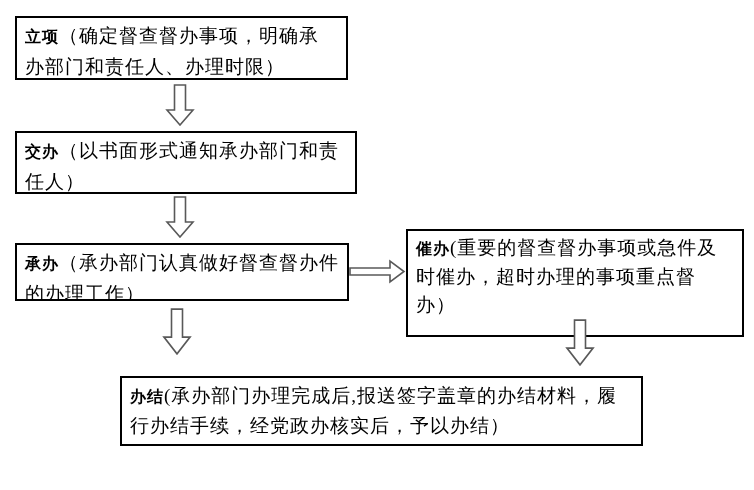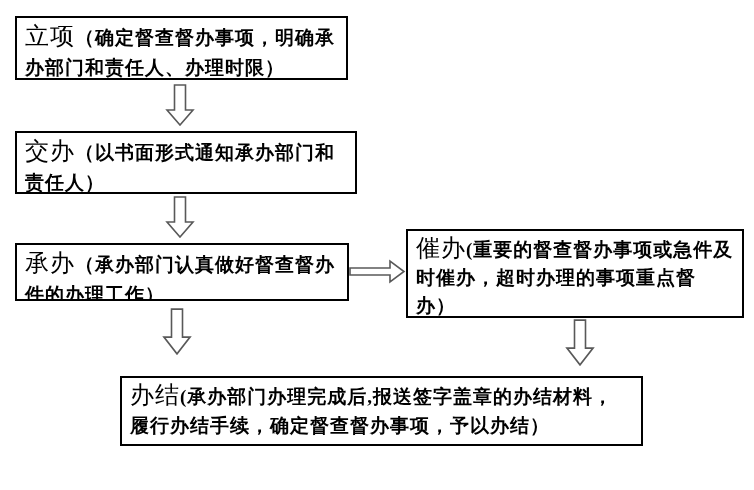--- a/index.html
+++ b/index.html
@@ -22,42 +22,42 @@
     border: 2px solid var(--box-border, #000000);
     background: var(--box-bg, #ffffff);
     padding: 3px 8px 2px 8px;
     font-size: 19px;
     line-height: 30px;
     letter-spacing: 1px;
     word-break: break-all;
     overflow: hidden;
   }
   .node .nt {
-    font-weight: normal;
-    font-size: 24px;
+    font-weight: bold;
+    font-size: 16px;
   }
   .node .nb {
-    font-weight: bold;
+    font-weight: normal;
     margin-top: 8px;
   }
   .arrow {
     position: absolute;
     display: block;
   }
   .arrow polygon {
     fill: var(--arrow-fill, #ffffff);
     stroke: var(--arrow-stroke, #595959);
     stroke-width: 1.6;
     stroke-linejoin: miter;
   }
   
   #node-0 { left: 15px;  top: 16px;  width: 333px; height: 64px; }
   #node-1 { left: 15px;  top: 131px; width: 342px; height: 63px; }
   #node-2 { left: 15px;  top: 243px; width: 334px; height: 58px; }
-  #node-3 { left: 406px; top: 229px; width: 338px; height: 89px; line-height: 28px; }
+  #node-3 { left: 406px; top: 229px; width: 338px; height: 108px; line-height: 28px; }
   #node-4 { left: 120px; top: 376px; width: 523px; height: 70px; line-height: 29px; }
   
   #arrow-0 { left: 165px; top: 84px;  width: 30px; height: 42px; }
   #arrow-1 { left: 165px; top: 196px; width: 30px; height: 42px; }
   #arrow-2 { left: 349px; top: 259px; width: 57px; height: 25px; }
   #arrow-3 { left: 162px; top: 308px; width: 30px; height: 47px; }
   #arrow-4 { left: 565px; top: 319px; width: 30px; height: 47px; }
 </style>
 </head>
 <body>
@@ -94,16 +94,16 @@
 
   <svg class="arrow" id="arrow-3" viewBox="0 0 30 42" preserveAspectRatio="none" aria-hidden="true">
     <polygon points="9.5,1 20.5,1 20.5,26 28,26 15,41 2,26 9.5,26"></polygon>
   </svg>
 
   <svg class="arrow" id="arrow-4" viewBox="0 0 30 42" preserveAspectRatio="none" aria-hidden="true">
     <polygon points="9.5,1 20.5,1 20.5,26 28,26 15,41 2,26 9.5,26"></polygon>
   </svg>
 
   <div class="node" id="node-4">
-    <span class="nt">办结</span><span class="nb">(承办部门办理完成后,报送签字盖章的办结材料，履行办结手续，确定督查督办事项，予以办结）</span>
+    <span class="nt">办结</span><span class="nb">(承办部门办理完成后,报送签字盖章的办结材料，履行办结手续，经党政办核实后，予以办结）</span>
   </div>
 
 </div>
 
 </body></html>

